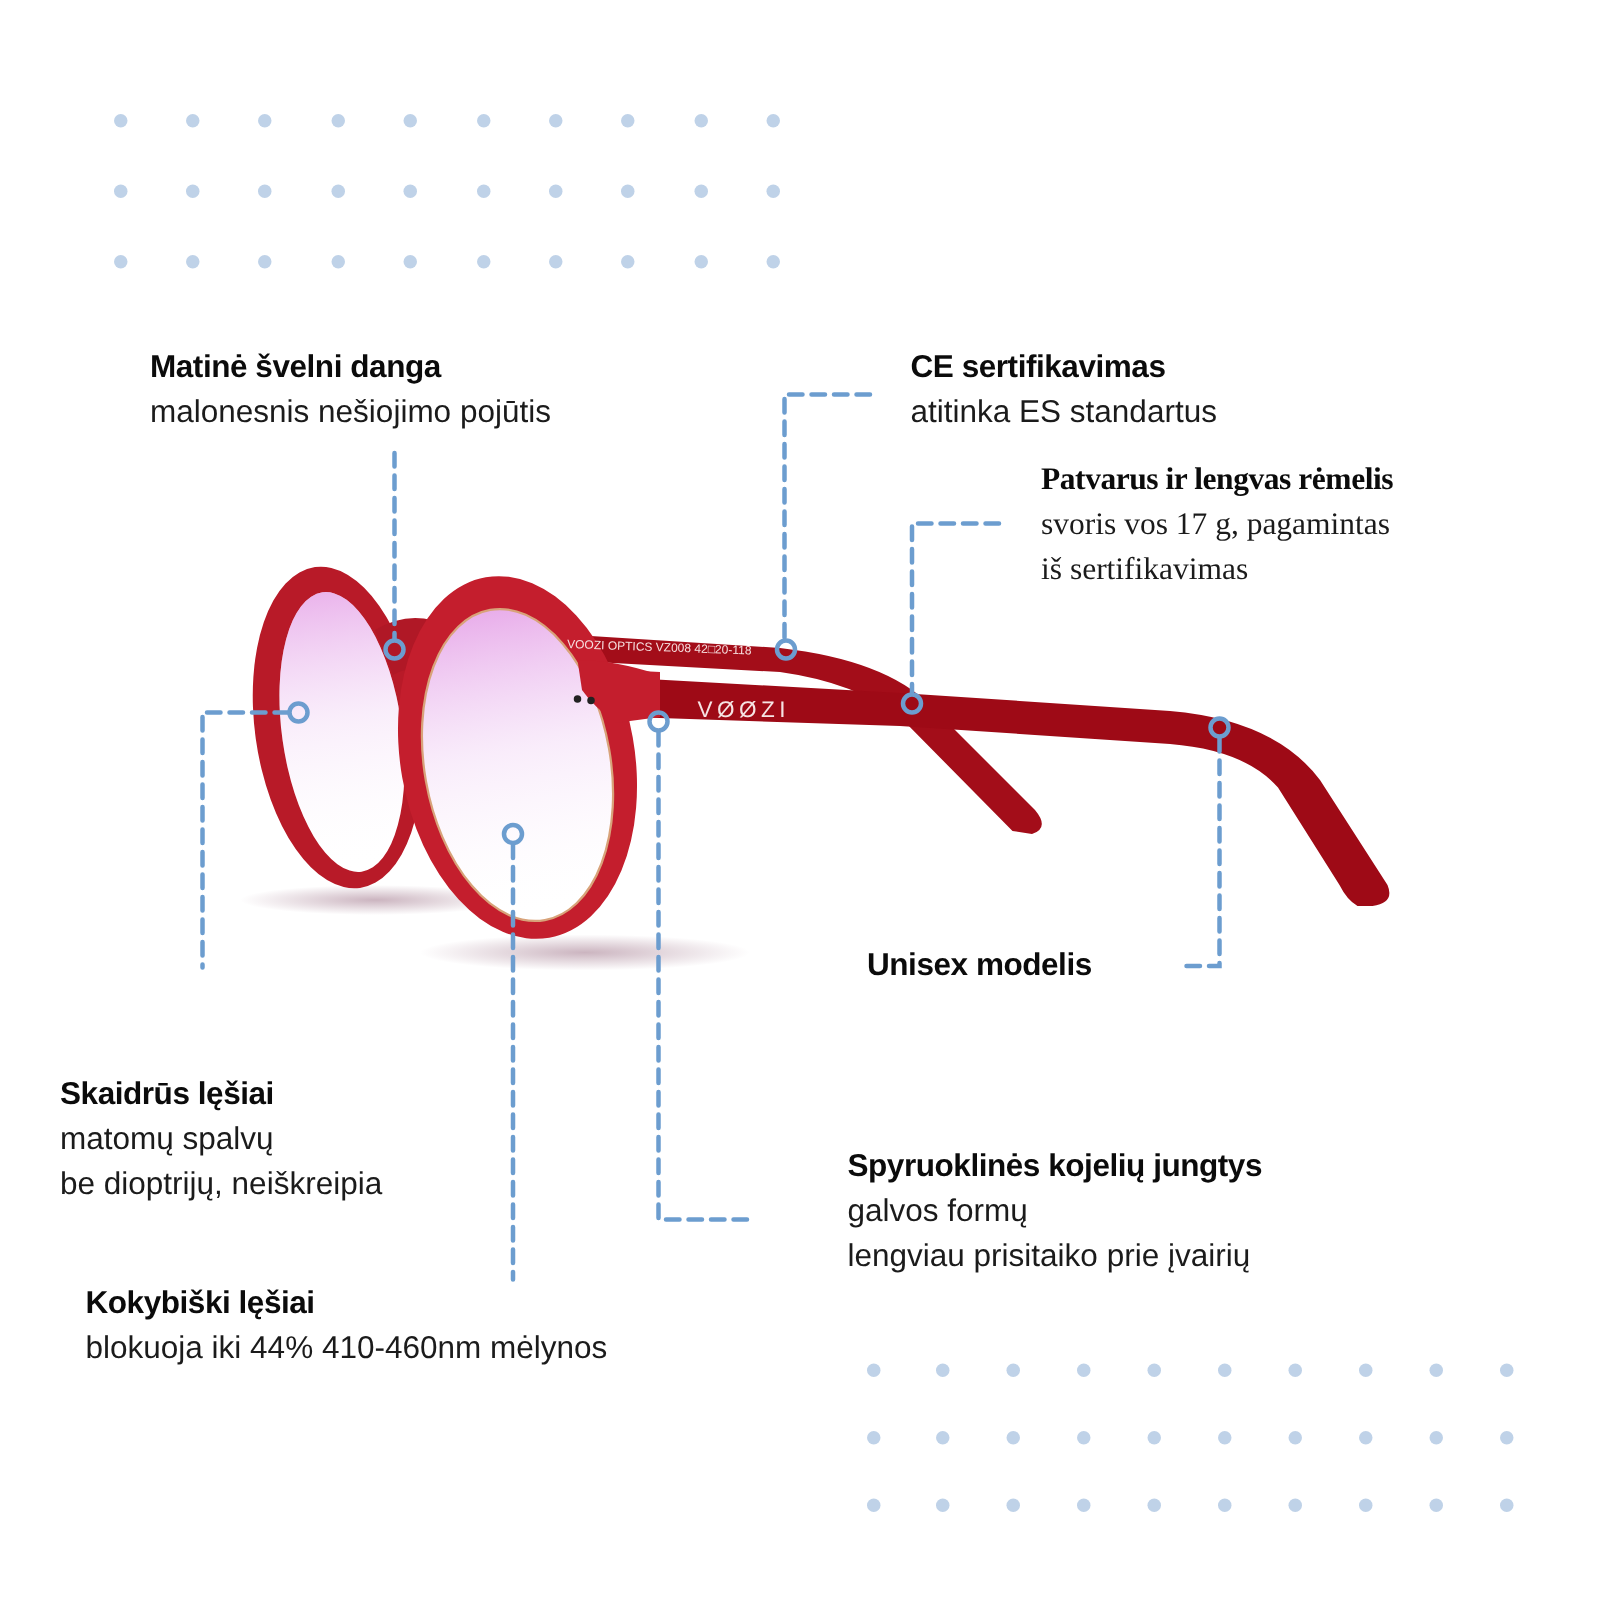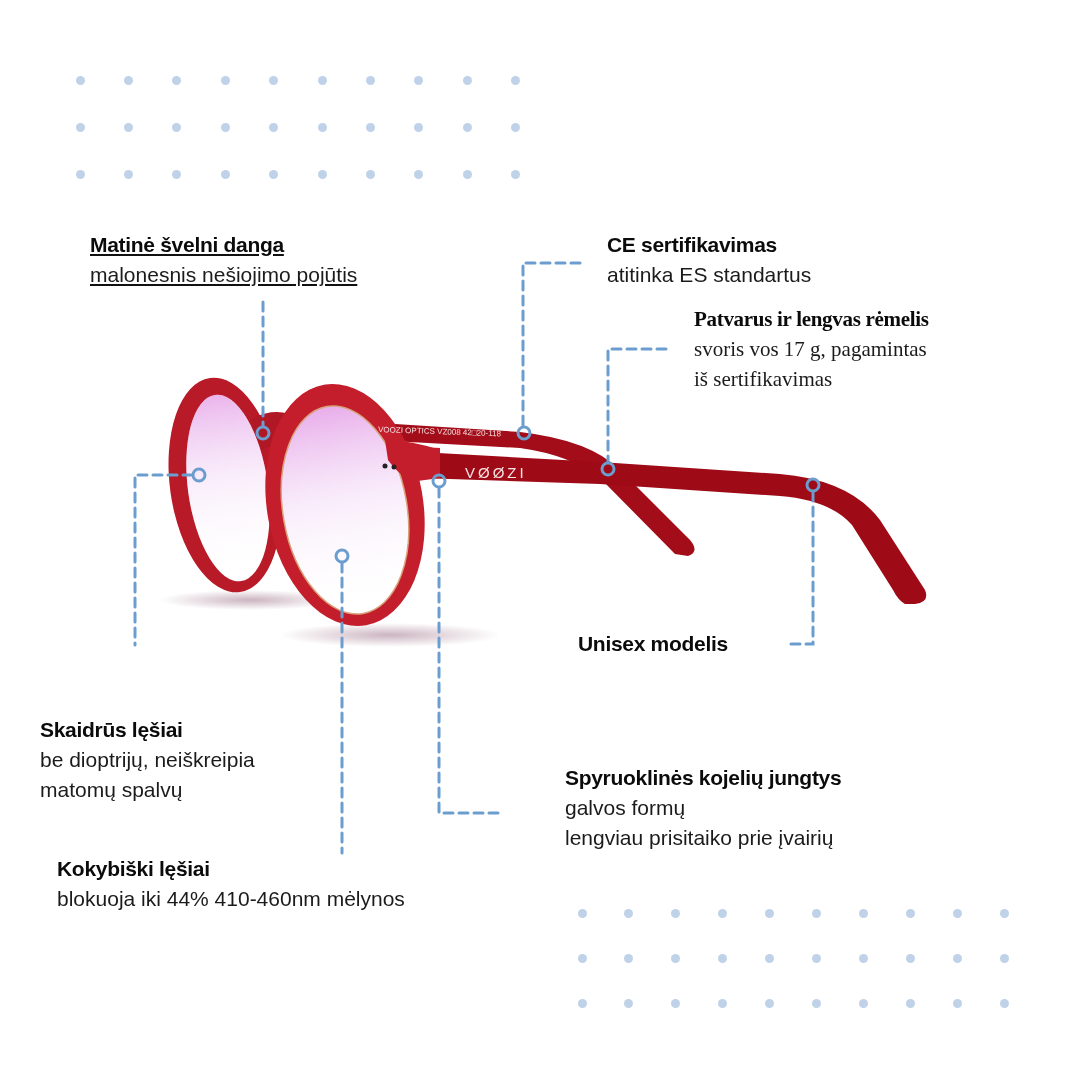--- a/index.html
+++ b/index.html
@@ -149,21 +149,21 @@
     <circle cx="263" cy="433" r="6"></circle>
     <circle cx="524" cy="433" r="6"></circle>
     <circle cx="608" cy="469" r="6"></circle>
     <circle cx="813" cy="485" r="6"></circle>
     <circle cx="199" cy="475" r="6"></circle>
     <circle cx="342" cy="556" r="6"></circle>
     <circle cx="439" cy="481" r="6"></circle>
   </g>
 </svg>
 
-<div class="callout" style="left:90px; top:230px;text-decoration:underline;">
+<div class="callout" style="left:100px; top:230px;">
   <div class="title">Matinė švelni danga</div>
   <div class="desc">malonesnis nešiojimo pojūtis</div>
 </div>
 
 <div class="callout" style="left:607px; top:230px;">
   <div class="title">CE sertifikavimas</div>
   <div class="desc">atitinka ES standartus</div>
 </div>
 
 <div class="callout" style="left:694px; top:304px;font-family:Liberation Serif, serif;">
@@ -171,22 +171,22 @@
   <div class="desc">svoris vos  17 g, pagamintas</div>
   <div class="desc">iš sertifikavimas</div>
 </div>
 
 <div class="callout" style="left:578px; top:629px;">
   <div class="title">Unisex  modelis</div>
 </div>
 
 <div class="callout" style="left:40px; top:671px;margin-top:44px;">
   <div class="title">Skaidrūs lęšiai</div>
+  <div class="desc">matomų spalvų</div>
   <div class="desc">be dioptrijų, neiškreipia</div>
-  <div class="desc">matomų spalvų</div>
 </div>
 
 <div class="callout" style="left:565px; top:763px;">
   <div class="title">Spyruoklinės kojelių jungtys</div>
   <div class="desc">galvos formų</div>
   <div class="desc">lengviau prisitaiko prie įvairių</div>
 </div>
 
 <div class="callout" style="left:57px; top:854px;">
   <div class="title">Kokybiški lęšiai</div>

